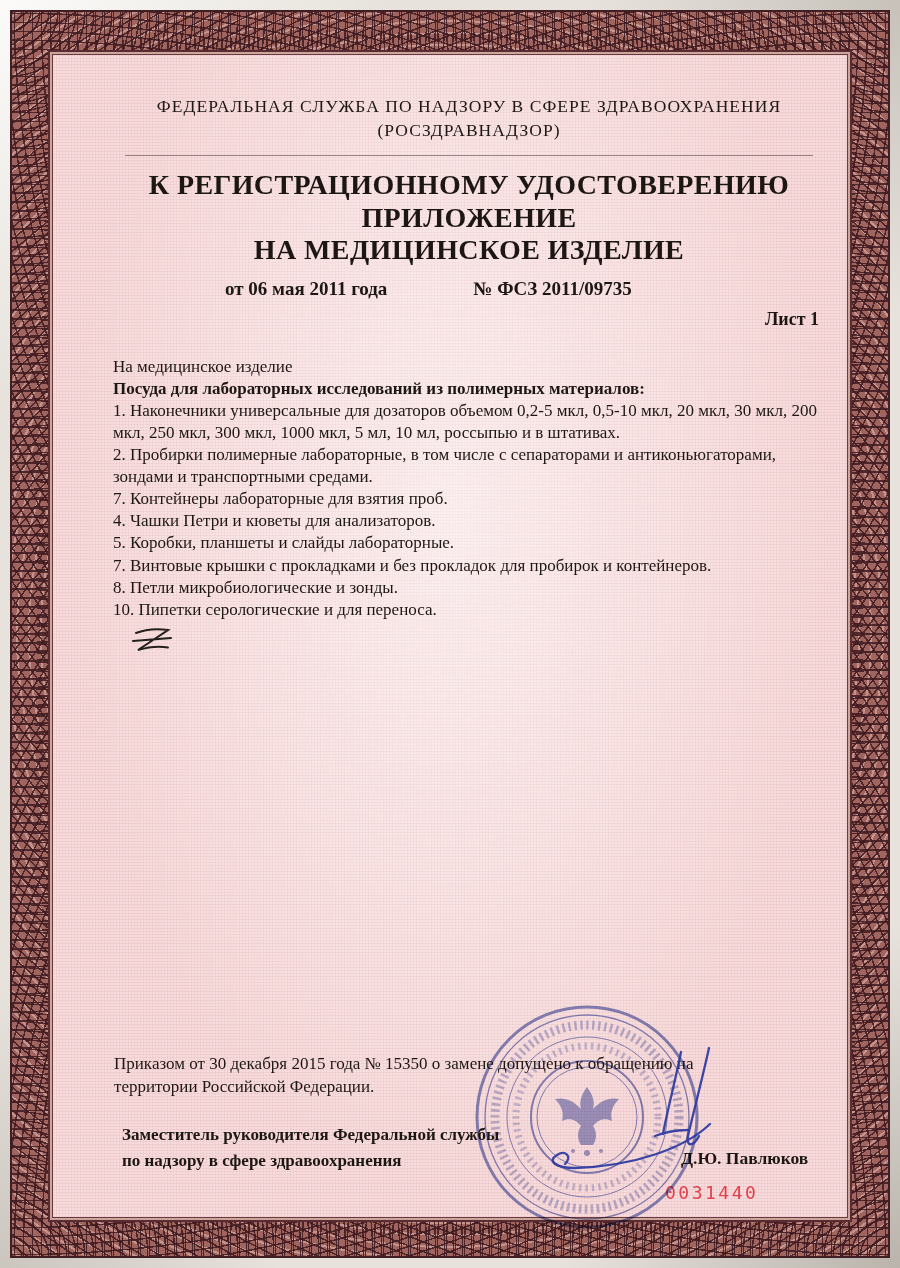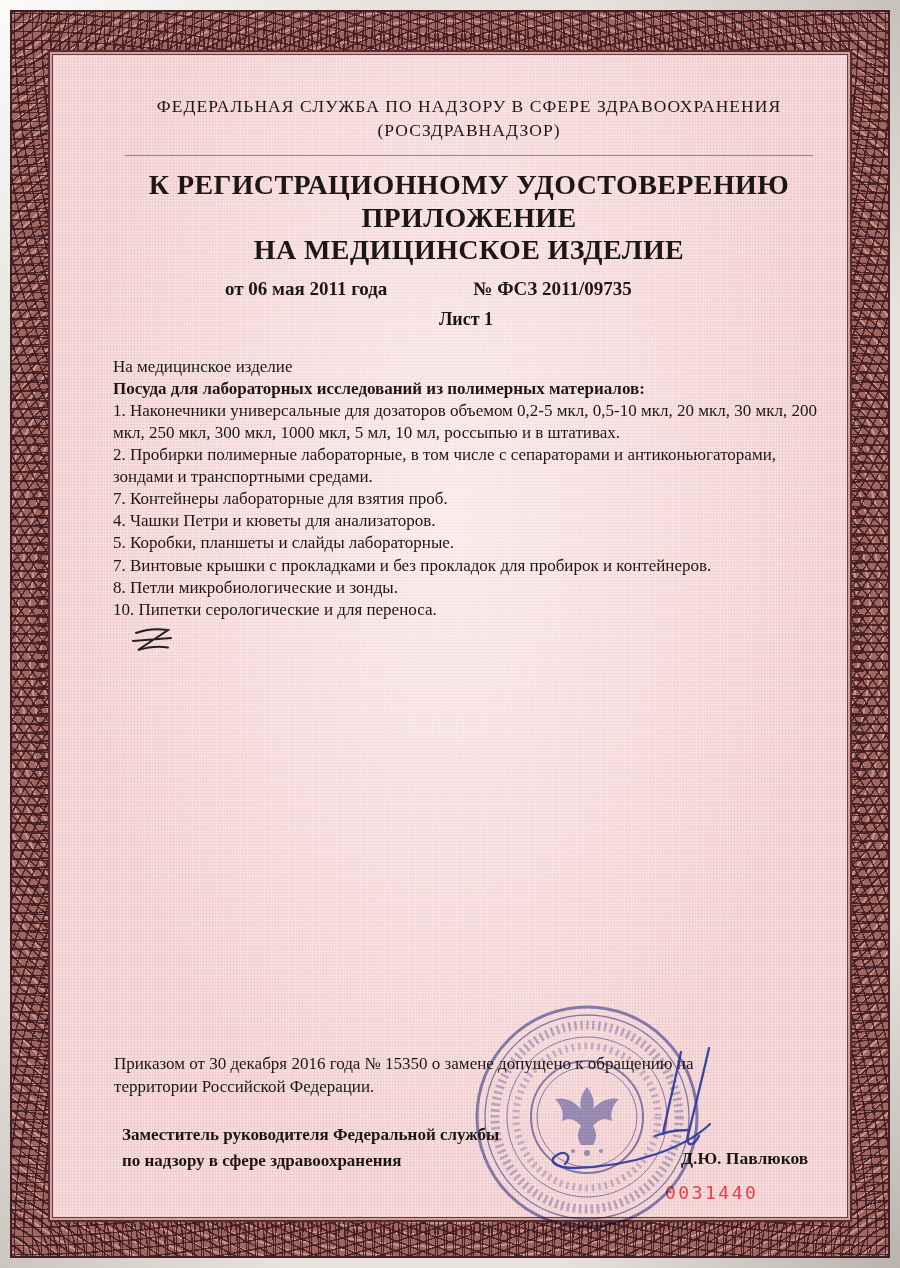--- a/index.html
+++ b/index.html
@@ -37,21 +37,21 @@
       repeating-linear-gradient(90deg, rgba(214,130,140,.12) 0 1px, transparent 1px 3px);
   }
   .content{position:relative;height:100%;box-sizing:border-box;padding:40px 22px 0 60px;}
 
   .agency{text-align:center;font-size:17.5px;letter-spacing:1.05px;line-height:1.35;}
   .divider{border:none;border-top:1.5px solid rgba(125,100,100,.75);margin:13px 12px 0 12px;}
   .title{text-align:center;font-weight:bold;font-size:28px;line-height:1.16;letter-spacing:.4px;margin-top:13px;}
   .meta-row{display:flex;margin-top:11px;font-weight:bold;font-size:19px;text-align:center;}
   .meta-date{margin-left:112px;}
   .meta-number{margin-left:86px;}
-  .sheet-no{text-align:center;font-weight:bold;font-size:18px;margin-top:9px;padding-right:6px;}
+  .sheet-no{text-align:right;font-weight:bold;font-size:18px;margin-top:9px;padding-right:6px;}
 
   .body{margin-top:26px;font-size:17px;line-height:1.3;}
   .body p{margin:0;}
   .product-title{font-weight:bold;}
   .end-mark{margin:5px 0 0 18px;display:block;}
 
   .order-text{position:absolute;left:114px;top:1052px;width:660px;font-size:17px;line-height:1.38;}
   .signer{position:absolute;left:122px;top:1122px;font-size:17px;font-weight:bold;line-height:1.5;}
   .signer-name{position:absolute;left:681px;top:1148px;font-size:17.5px;font-weight:bold;white-space:nowrap;}
   .serial{position:absolute;left:665px;top:1182px;font-family:"DejaVu Sans Mono",monospace;font-size:18px;letter-spacing:2.5px;color:#e4404a;}
@@ -102,21 +102,21 @@
         <p class="item">10. Пипетки серологические и для переноса.</p>
 
         <svg class="end-mark" width="42" height="30" viewBox="0 0 42 30">
           <path d="M5,7 C15,3 27,2.5 37,4 L7,24 C17,21 29,20 37,21.5 M2,15 L40,12" fill="none" stroke="#23201d" stroke-width="2" stroke-linecap="round"></path>
         </svg>
       </div>
 
     </div>
   </div>
 
-  <div class="order-text">Приказом от 30 декабря 2016 года № 15350 о замене допущено к обращению на территории Российской Федерации.</div>
+  <div class="order-text">Приказом от 30 декабря 2015 года № 15350 о замене допущено к обращению на территории Российской Федерации.</div>
 
   <div class="signer">
     <div>Заместитель руководителя Федеральной службы</div>
     <div>по надзору в сфере здравоохранения</div>
   </div>
 
   <div class="signer-name">Д.Ю. Павлюков</div>
 
   <div class="serial">0031440</div>
 

